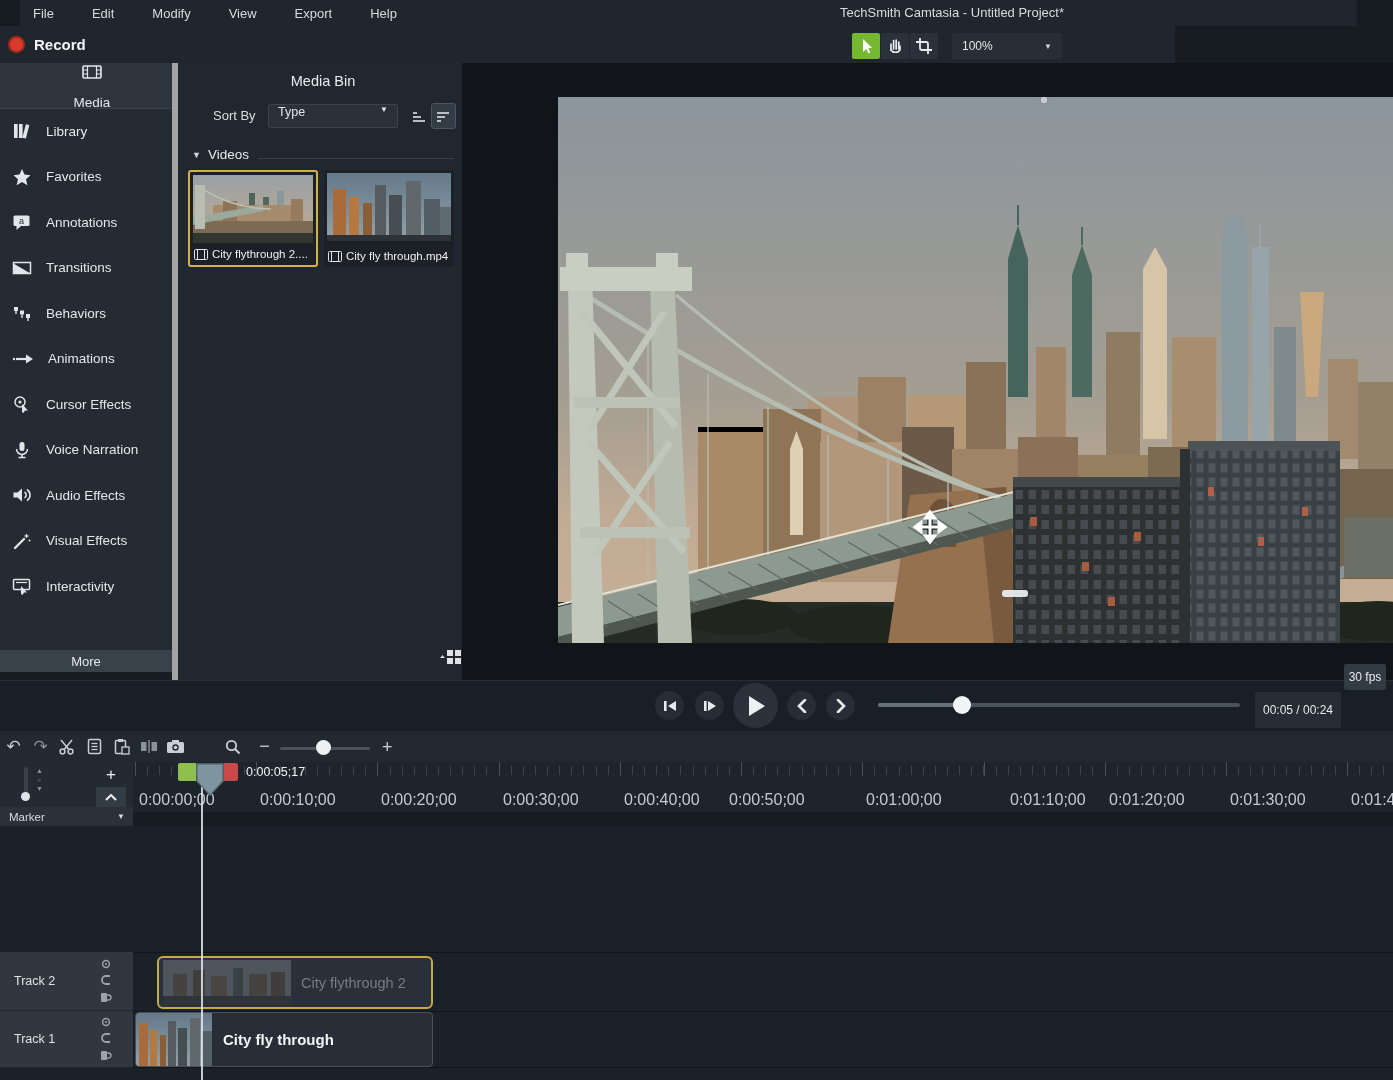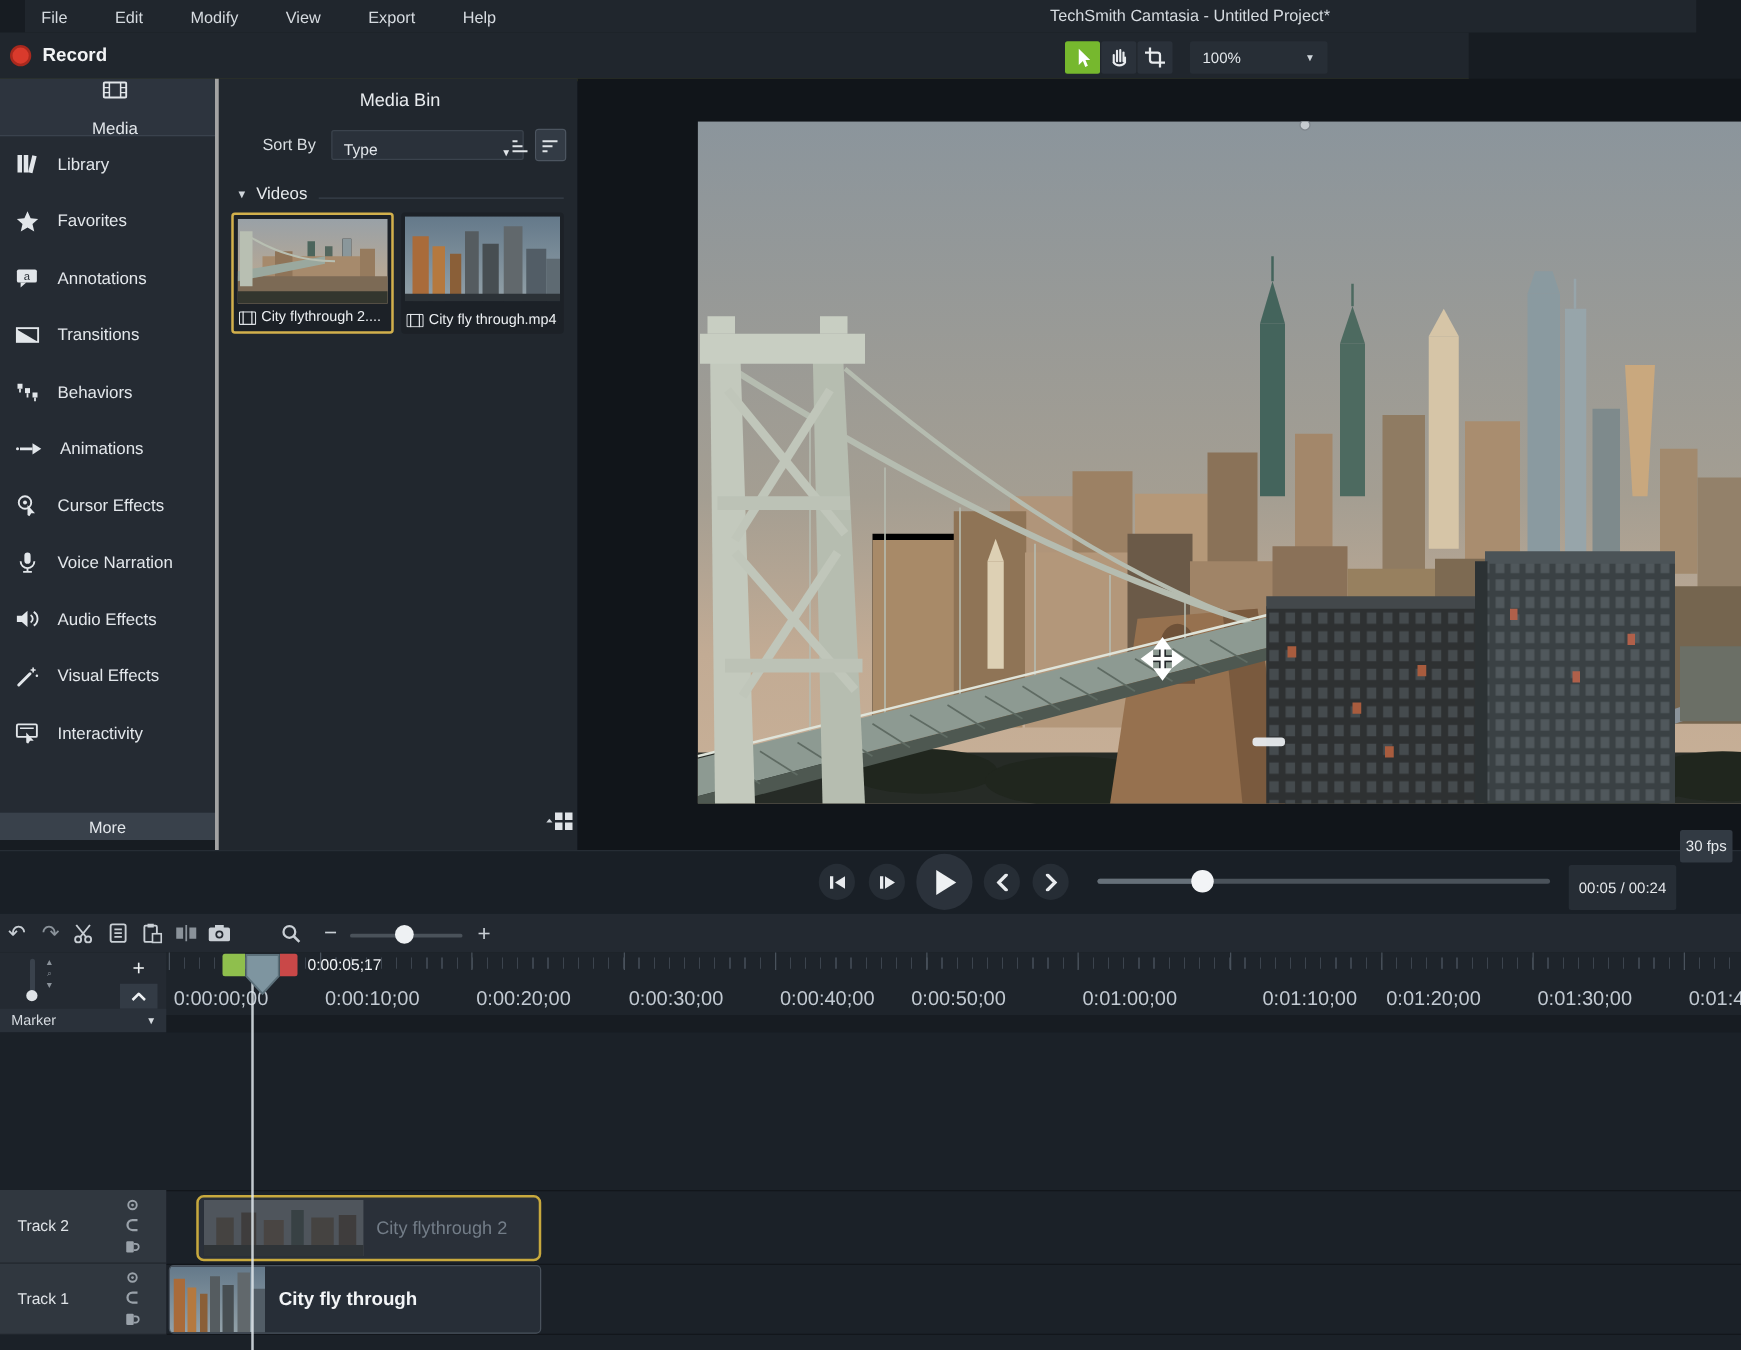--- a/index.html
+++ b/index.html
@@ -20,24 +20,24 @@
   #zoom-select .caret{margin-left:auto;font-size:8px;color:#cfd5da;}
   
   #sidebar{left:0;top:63px;width:172px;height:587px;background:#252b33;display:flex;flex-direction:column;}
   .side-item{height:45.5px;display:flex;align-items:center;gap:14px;padding-left:12px;cursor:pointer;box-sizing:border-box;}
   .side-item.sel{background:#2d343e;border-bottom:1px solid #3a424d;flex-direction:column;}
   .side-item .lbl{font-size:13.5px;color:#e3e7eb;}
   .side-item svg{flex:0 0 auto;}
   #more-bar{left:0;top:650px;width:172px;height:22px;background:#39414b;display:flex;align-items:center;justify-content:center;font-size:13px;color:#e3e7eb;cursor:pointer;}
   #add-media-btn{left:176px;top:650px;width:25px;height:22px;background:#39414b;display:flex;align-items:center;justify-content:center;font-size:17px;color:#eef1f3;cursor:pointer;}
   
-  #media-bin{left:172px;top:63px;width:290px;height:617px;background:#21272e;border-left:3px solid #a3a3a3;box-sizing:border-box;}
+  #media-bin{left:172px;top:63px;width:290px;height:617px;background:#21272e;border-left:6px solid #a3a3a3;box-sizing:border-box;}
   #bin-title{left:0;top:10px;width:290px;text-align:center;font-size:14.5px;color:#e8ebee;}
   #sort-label{left:35px;top:45px;font-size:13px;color:#d9dee2;}
-  #sort-dd{left:90px;top:41px;width:154px;height:24px;background:#2a313a;border:1px solid #3b434d;border-radius:2px;display:flex;align-items:flex-end;font-size:12.5px;color:#e2e6ea;padding:0 9px;box-sizing:border-box;cursor:pointer;}
+  #sort-dd{left:90px;top:41px;width:130px;height:24px;background:#2a313a;border:1px solid #3b434d;border-radius:2px;display:flex;align-items:flex-start;font-size:12.5px;color:#e2e6ea;padding:0 9px;box-sizing:border-box;cursor:pointer;}
   #sort-dd .caret{margin-left:auto;font-size:8px;}
   .sortbtn{position:absolute;top:41px;width:23px;height:24px;display:flex;align-items:center;justify-content:center;cursor:pointer;border-radius:2px;}
   .sortbtn.sel{background:#333b45;outline:1px solid #4c5560;}
   #videos-hdr{left:14px;top:84px;display:flex;align-items:center;gap:7px;font-size:13.5px;color:#e6e9ec;cursor:pointer;}
   #videos-hdr .tri{font-size:9px;color:#cfd5da;}
   #videos-line{left:80px;top:95px;width:196px;height:1px;background:#39414b;}
   .thumb-card{position:absolute;top:107px;width:130px;height:97px;background:#1c2127;border-radius:3px;box-sizing:border-box;cursor:pointer;overflow:hidden;}
   .thumb-card.sel{border:2px solid #d2b04c;}
   .thumb-img{position:absolute;left:3px;right:3px;top:3px;height:68px;overflow:hidden;}
   .thumb-lab{position:absolute;left:4px;right:2px;bottom:5px;display:flex;align-items:center;gap:4px;font-size:11.5px;color:#eceff2;white-space:nowrap;overflow:hidden;}

